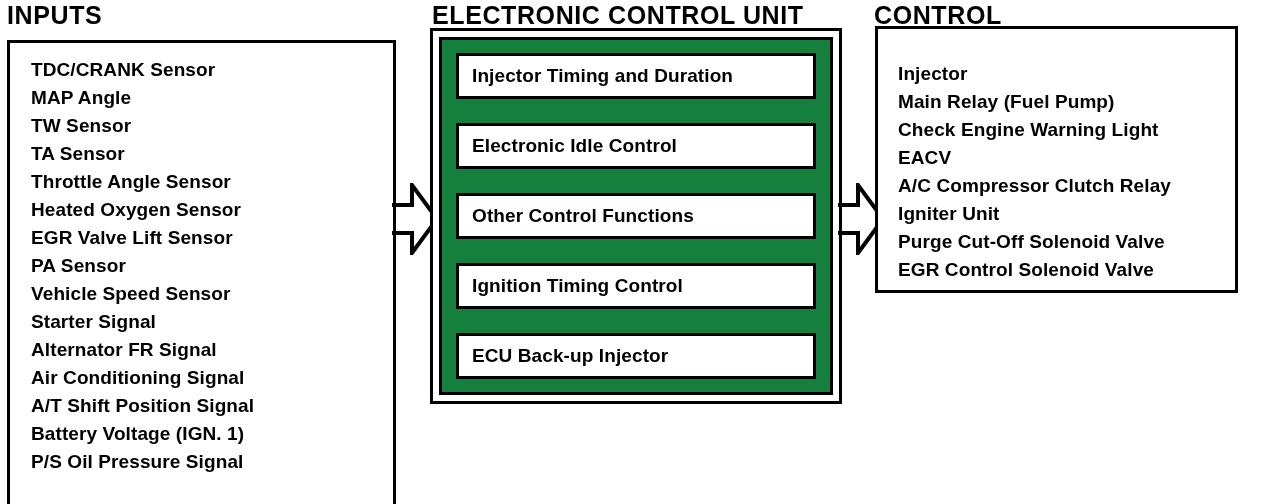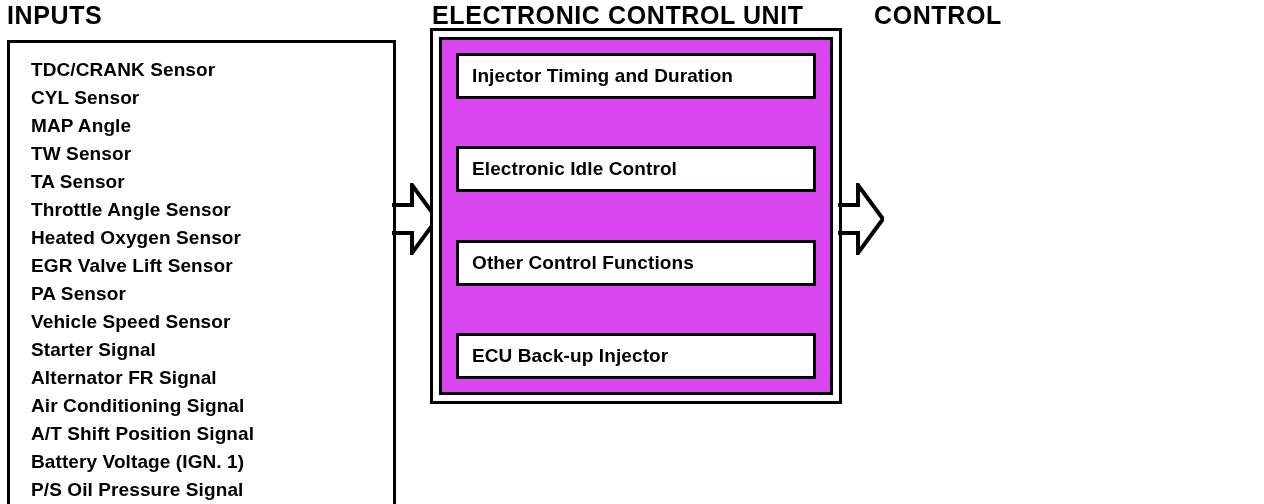--- a/index.html
+++ b/index.html
@@ -75,21 +75,21 @@
     background: #ffffff;
     box-sizing: border-box;
   }
   #ecu-inner {
     position: absolute;
     left: 6px;
     top: 6px;
     right: 6px;
     bottom: 6px;
     border: 3px solid #000000;
-    background: #d946ef;
+    background: #15803d;
     box-sizing: border-box;
   }
 
   #ecu-functions {
     position: absolute;
     left: 14px;
     top: 13px;
     right: 14px;
     bottom: 13px;
     display: flex;
@@ -127,21 +127,20 @@
 </head>
 <body>
 
 <div id="diagram">
 
   <div class="caption" id="caption-inputs">INPUTS</div>
 
   <div class="panel" id="inputs-panel">
     <ul class="item-list" id="inputs-list">
       <li>TDC/CRANK Sensor</li>
-      <li>CYL Sensor</li>
       <li>MAP Angle</li>
       <li>TW Sensor</li>
       <li>TA Sensor</li>
       <li>Throttle Angle Sensor</li>
       <li>Heated Oxygen Sensor</li>
       <li>EGR Valve Lift Sensor</li>
       <li>PA Sensor</li>
       <li>Vehicle Speed Sensor</li>
       <li>Starter Signal</li>
       <li>Alternator FR Signal</li>
@@ -166,28 +165,43 @@
         <div class="function-box">
           <span>Injector Timing and Duration</span>
         </div>
         <div class="function-box">
           <span>Electronic Idle Control</span>
         </div>
         <div class="function-box">
           <span>Other Control Functions</span>
         </div>
         <div class="function-box">
+          <span>Ignition Timing Control</span>
+        </div>
+        <div class="function-box">
           <span>ECU Back-up Injector</span>
         </div>
       </div>
     </div>
   </div>
 
   <div class="arrow" id="arrow-out">
     <svg viewBox="0 0 46 72" preserveAspectRatio="none" aria-hidden="true">
       <path d="M 0 22 L 20 22 L 20 2 L 45 36 L 20 70 L 20 50 L 0 50" fill="none" stroke="#000000" stroke-width="4" stroke-linejoin="miter" stroke-linecap="butt"></path>
     </svg>
   </div>
 
   <div class="caption" id="caption-outputs">CONTROL</div>
 
+  <div class="panel" id="outputs-panel">
+    <ul class="item-list" id="outputs-list">
+      <li>Injector</li>
+      <li>Main Relay (Fuel Pump)</li>
+      <li>Check Engine Warning Light</li>
+      <li>EACV</li>
+      <li>A/C Compressor Clutch Relay</li>
+      <li>Igniter Unit</li>
+      <li>Purge Cut-Off Solenoid Valve</li>
+      <li>EGR Control Solenoid Valve</li>
+    </ul>
+  </div>
 
 </div>
 
 </body></html>

